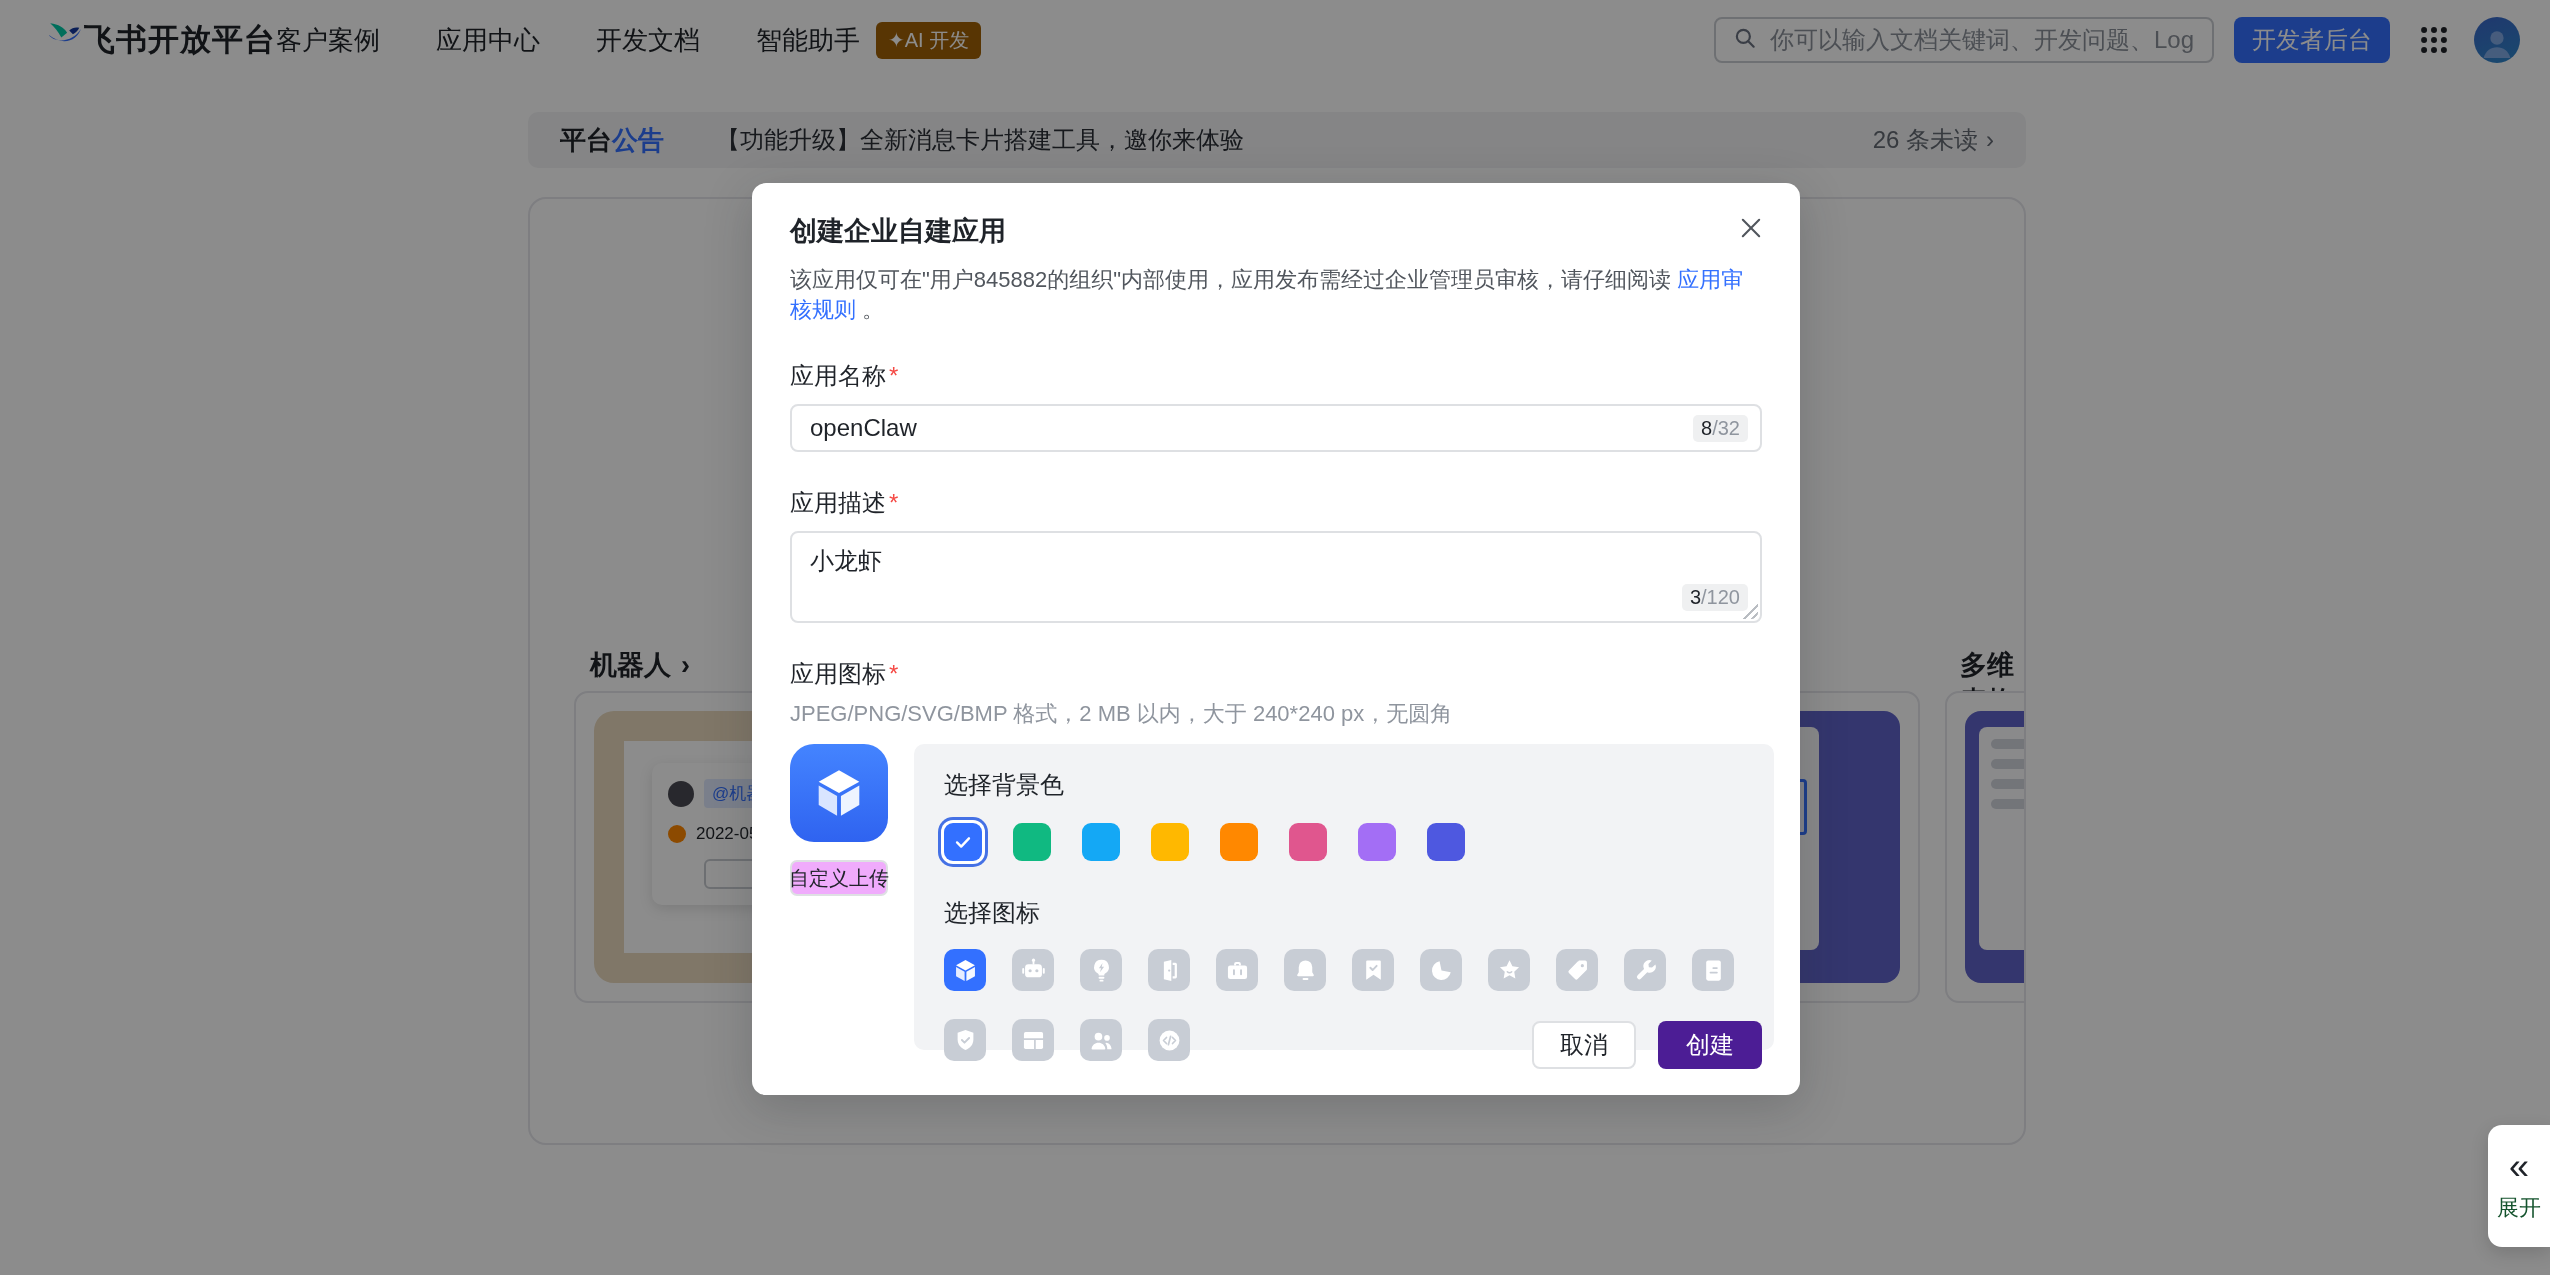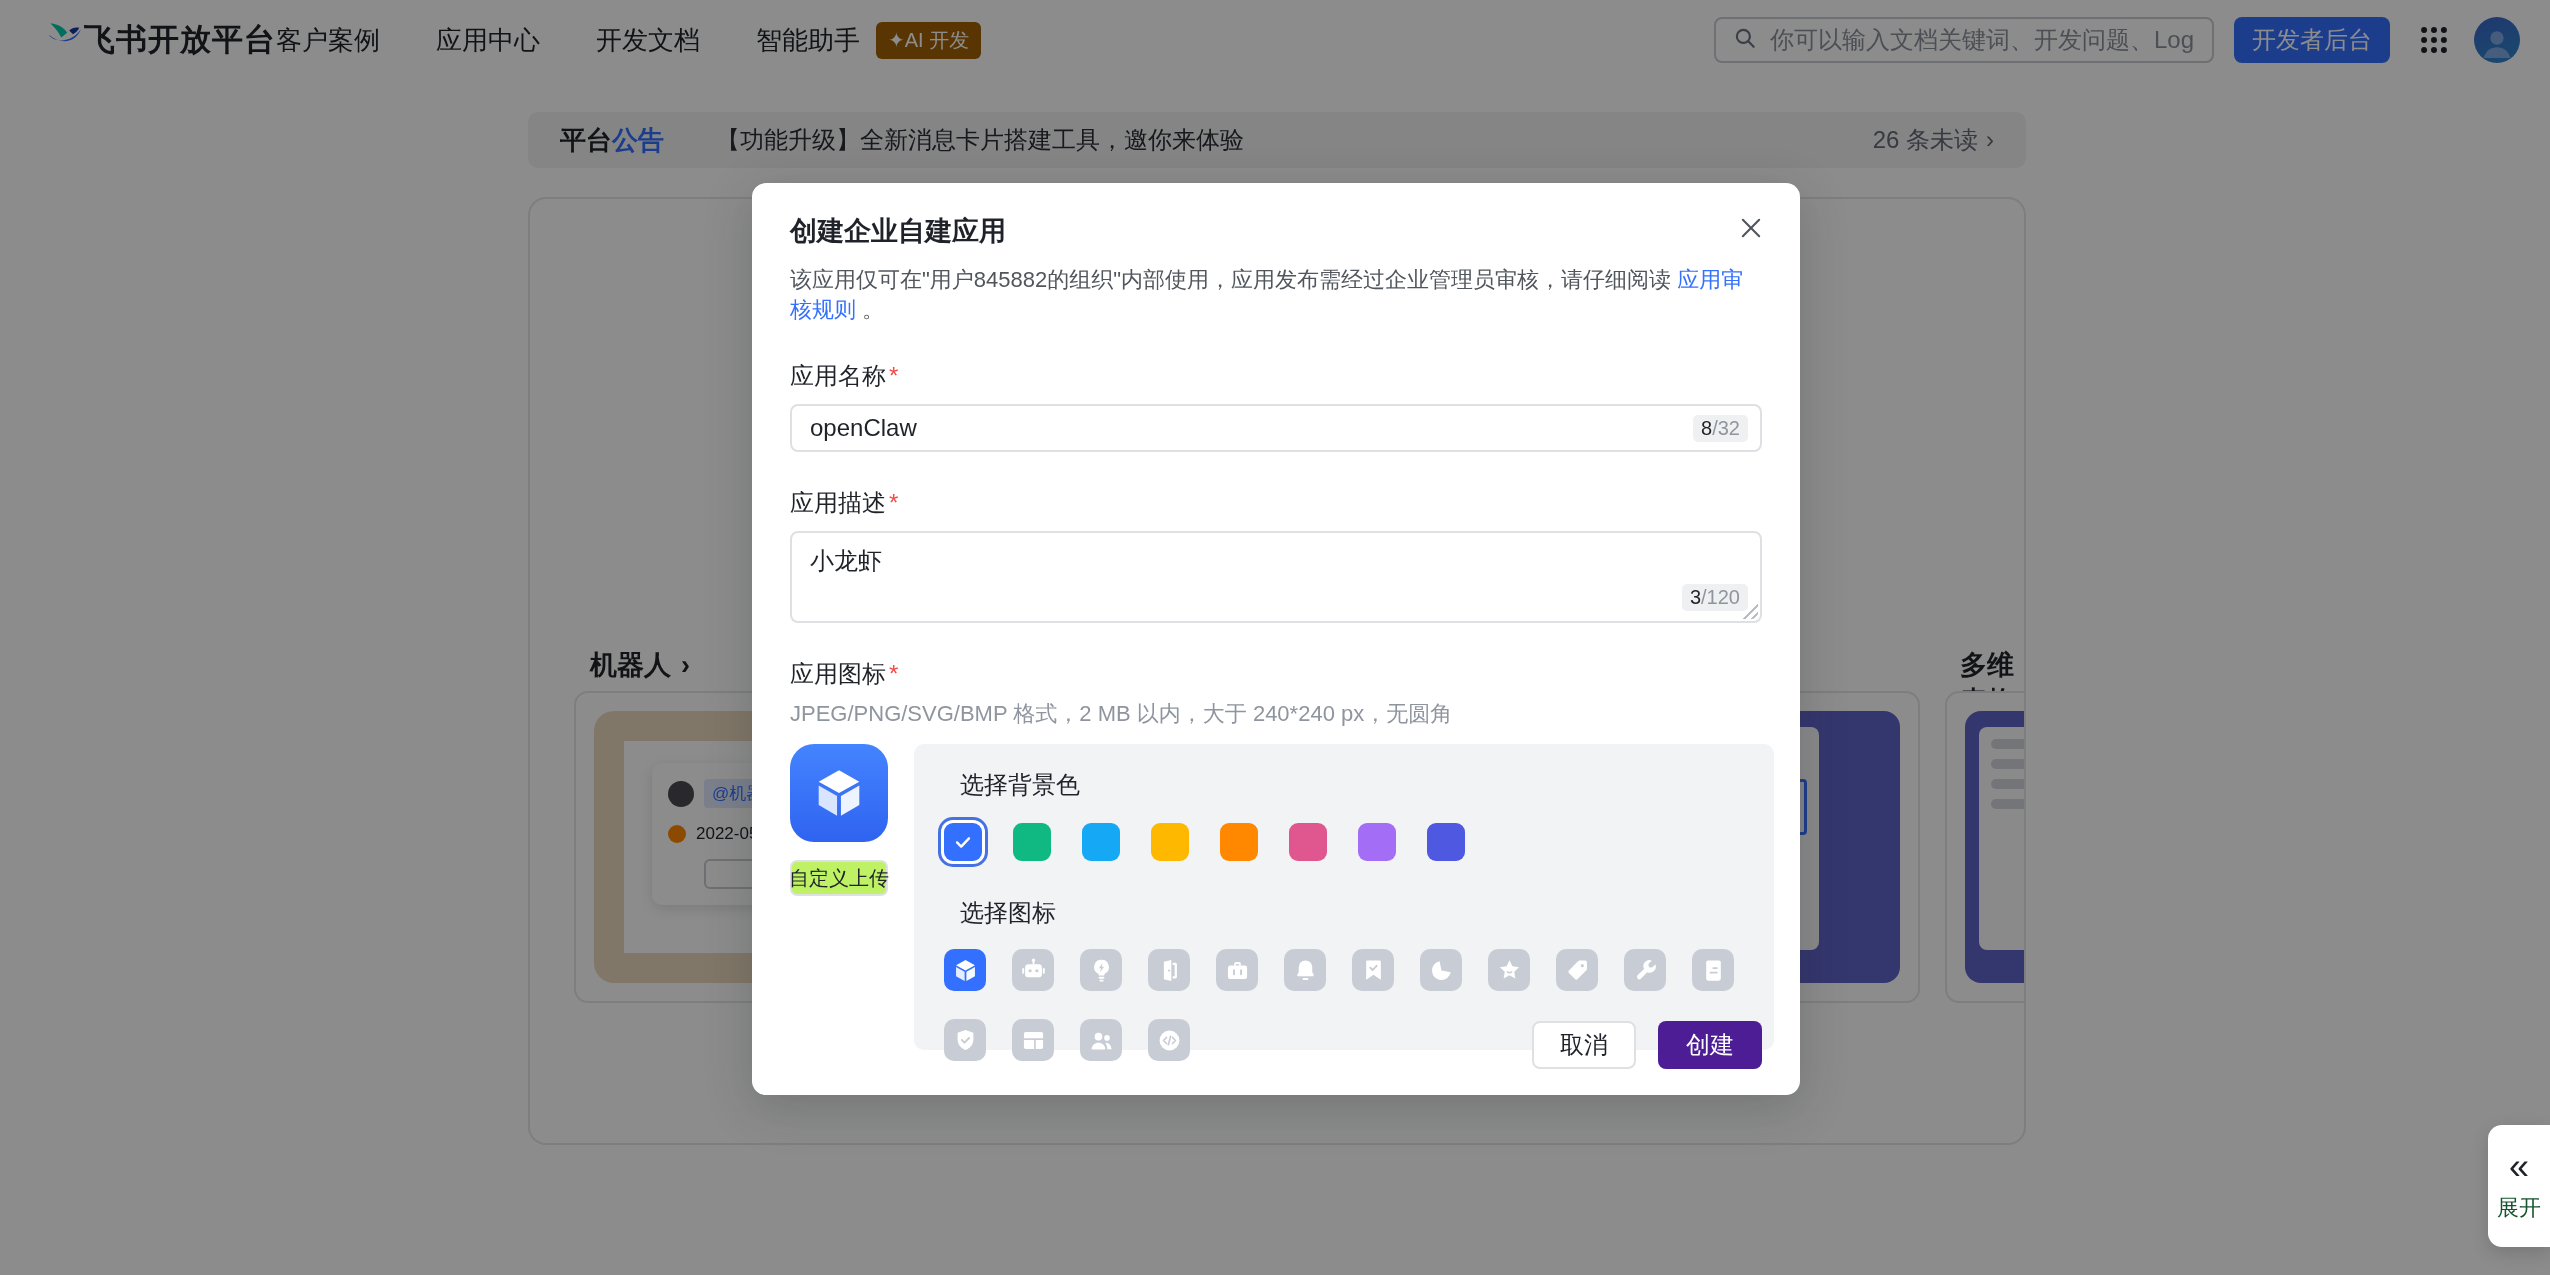--- a/index.html
+++ b/index.html
@@ -90,24 +90,24 @@
   .textarea-value { font-size:24px; color:#1f2329; }
   .ta-counter { position:absolute; right:12px; bottom:10px; }
   .resize-handle { position:absolute; right:2px; bottom:2px; width:16px; height:16px; cursor:nwse-resize;
     background:linear-gradient(315deg, transparent 3px, #b9bdc2 3px 5px, transparent 5px 9px, #b9bdc2 9px 11px, transparent 11px); border-bottom-right-radius:6px; }
   .hint { margin-top:9px; font-size:22px; color:#8f959e; }
   .icon-row { margin-top:15px; display:flex; gap:26px; align-items:flex-start; }
   .icon-col { width:98px; flex:none; }
   .preview { width:98px; height:98px; border-radius:24px;
     background:linear-gradient(180deg,#4484ff,#2f63f0); display:flex; align-items:center; justify-content:center; }
   .upload-btn { margin-top:18px; width:98px; height:36px; border:2px solid #dee0e3; border-radius:7px;
-    background:#bef264; font-size:20px; color:#1f2329; display:flex; align-items:center;
+    background:#f0abfc; font-size:20px; color:#1f2329; display:flex; align-items:center;
     justify-content:center; cursor:pointer; white-space:nowrap; }
   .picker-panel { flex:1; background:#f2f3f5; border-radius:10px; padding:25px 30px 28px; height:306px; }
-  .panel-title { font-size:24px; color:#1f2329;margin-left:16px; }
+  .panel-title { font-size:24px; color:#1f2329; }
   .swatch-row { display:flex; gap:31px; margin-top:22px; }
   .swatch { width:38px; height:38px; border-radius:9px; cursor:pointer; display:flex;
     align-items:center; justify-content:center; }
   .swatch.selected { box-shadow:0 0 0 3px #fff, 0 0 0 6px #4571e5; }
   .panel-title2 { margin-top:36px; }
   .tile-grid { display:flex; flex-wrap:wrap; gap:28px 26px; margin-top:20px; width:800px; }
   .tile { width:42px; height:42px; border-radius:10px; background:var(--tb); display:flex;
     align-items:center; justify-content:center; cursor:pointer; }
   .modal-footer { position:absolute; right:38px; bottom:26px; display:flex; gap:22px; }
   .btn { height:48px; border-radius:8px; font-size:24px; display:flex; align-items:center;

